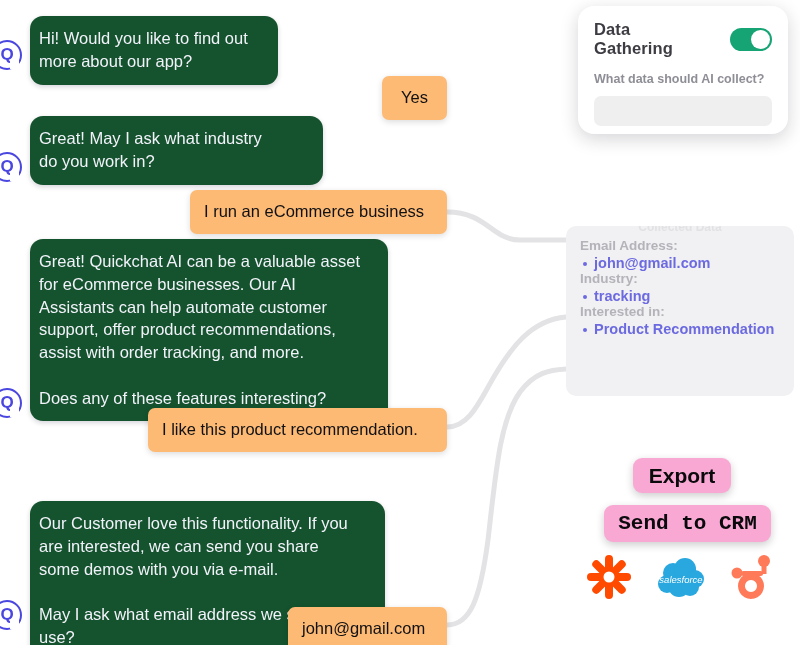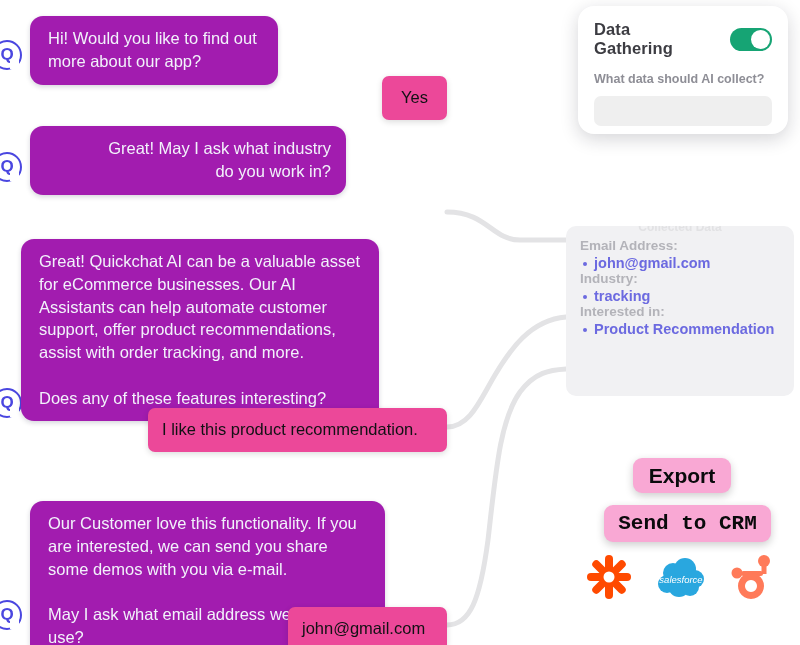--- a/index.html
+++ b/index.html
@@ -31,29 +31,29 @@
   }
 
   
   .bubble{
     position:absolute;box-sizing:border-box;
     font-family:"Liberation Sans", sans-serif;
     line-height:1.38;
     white-space:pre-line;
   }
   .bot{
-    background:#a21caf;
+    background:#14532d;
     color:#F2F2FB;
     border-radius:13px;
-    padding:11px 15px 12px 18px;
+    padding:11px 15px 12px 9px;
     font-size:16.5px;
     box-shadow:0 2px 5px rgba(30,30,60,.18);
   }
   .user{
-    background:#ec4899;
+    background:#fdba74;
     color:#111114;
     border-radius:7px;
     padding:10px 14px 11px 14px;
     font-size:16.5px;
     box-shadow:0 2px 6px rgba(0,0,0,.14);
   }
 
   
   #dg-card{
     position:absolute;left:578px;top:6px;width:210px;height:128px;
@@ -142,25 +142,26 @@
   </div>
   <div class="avatar" style="left:-8px;top:600px;">
     <span>Q</span>
   </div>
 
   <div class="bubble bot" style="left:30px;top:16px;width:248px;">Hi! Would you like to find out
 more about our app?</div>
 
   <div class="bubble user" style="left:382px;top:76px;width:65px;text-align:center;">Yes</div>
 
-  <div class="bubble bot" style="left:30px;top:126px;width:316px;text-align:right;">Great! May I ask what industry
+  <div class="bubble bot" style="left:30px;top:116px;width:293px;">Great! May I ask what industry
 do you work in?</div>
 
-
-  <div class="bubble bot" style="left:21px;top:239px;width:358px;">Great! Quickchat AI can be a valuable asset
+  <div class="bubble user" style="left:190px;top:190px;width:257px;">I run an eCommerce business</div>
+
+  <div class="bubble bot" style="left:30px;top:239px;width:358px;">Great! Quickchat AI can be a valuable asset
 for eCommerce businesses. Our AI
 Assistants can help automate customer
 support, offer product recommendations,
 assist with order tracking, and more.
 
 Does any of these features interesting?</div>
 
   <div class="bubble user" style="left:148px;top:408px;width:299px;">I like this product recommendation.</div>
 
   <div class="bubble bot" style="left:30px;top:456px;width:355px;margin-top:45px;">Our Customer love this functionality. If you

